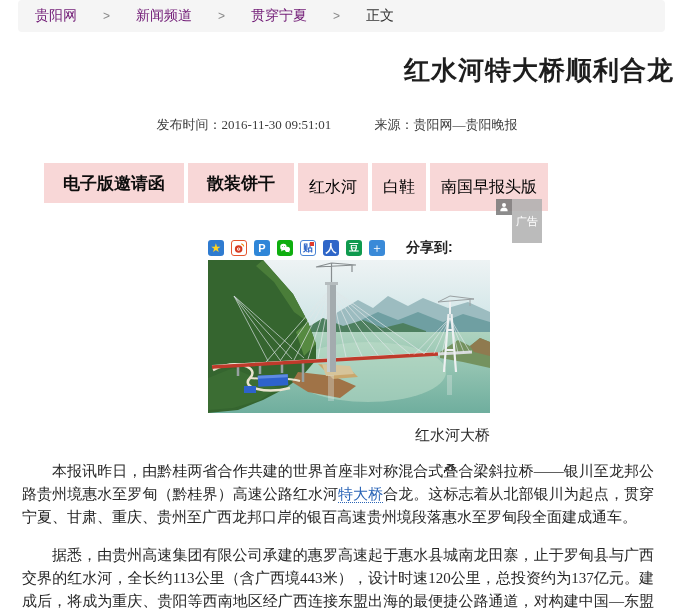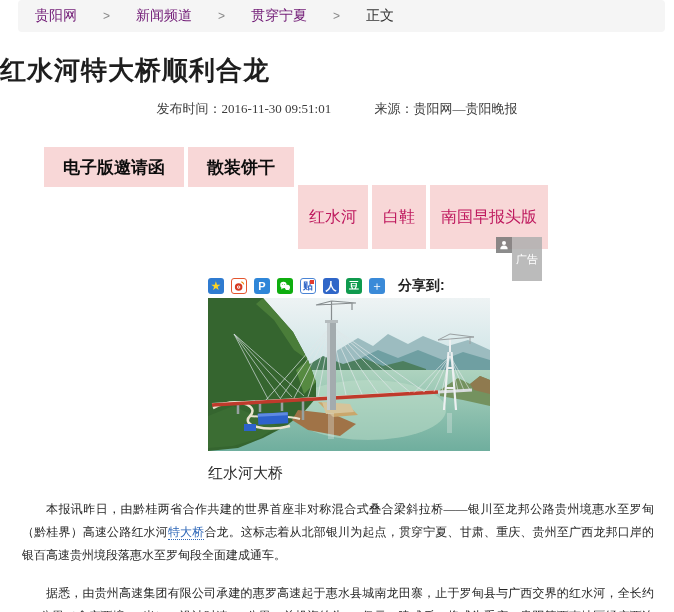--- a/index.html
+++ b/index.html
@@ -10,38 +10,38 @@
   
   .crumb{
     margin-left:18px;width:647px;height:32px;background:#f5f5f5;border-radius:4px;
     display:flex;align-items:center;gap:26px;padding-left:17px;box-sizing:border-box;
     font-size:14px;color:#333;
   }
   .crumb a{color:#701a75;text-decoration:none;cursor:pointer;}
   .crumb .sep{color:#8a8a8a;font-size:12px;font-family:"Liberation Sans",sans-serif;}
   
   .title{
-    margin:24px 0 0 0;text-align:left;font-size:26px;font-weight:700;color:#1e1e1e;
+    margin:24px 0 0 0;text-align:right;font-size:26px;font-weight:700;color:#1e1e1e;
     letter-spacing:1px;line-height:30px;
   }
   .meta{
-    margin-top:14px;text-align:center;font-size:13px;color:#3c3c3c;
+    margin-top:30px;text-align:center;font-size:13px;color:#3c3c3c;
   }
   .meta span{margin:0 20px;}
   
   .tags{
     position:relative;margin:29px 0 0 44px;display:flex;gap:4px;align-items:stretch;
     font-family:"Liberation Sans","DejaVu Sans",sans-serif;width:fit-content;
   }
   .tag{
     background:#f8d7d7;height:40px;display:flex;align-items:center;justify-content:center;
     text-decoration:none;cursor:pointer;white-space:nowrap;text-align:right;
   }
   .tag.strong{font-weight:700;font-size:17px;color:#0d0d0d;padding:0 19px;}
-  .tag.soft{font-weight:400;font-size:16px;color:#be185d;padding:12px 11px;margin-top:38px;}
+  .tag.soft{font-weight:400;font-size:16px;color:#000000;padding:4px 11px;}
   .ad-badge{
     position:absolute;right:6px;bottom:-4px;height:16px;display:flex;cursor:pointer;
   }
   .ad-ico{
     width:16px;height:16px;background:rgba(120,120,120,.85);display:flex;
     align-items:center;justify-content:center;
   }
   .ad-txt{
     height:16px;line-height:16px;padding:14px 4px;background:rgba(175,175,175,.85);
     color:#fff;font-size:11px;font-family:"Liberation Sans",sans-serif;
@@ -58,28 +58,28 @@
   }
   .i-qzone{background:#2f7bd0;color:#ffd321;font-size:12px;}
   .i-weibo{background:#fff;border:1px solid #e4552e;}
   .i-pengyou{background:#2f86d8;}
   .i-wechat{background:#0fae0f;}
   .i-tieba{background:#fff;border:1px solid #4a84d4;color:#2f66c8;font-size:10px;position:relative;}
   .i-tieba::after{content:"";position:absolute;top:1px;right:1px;width:4px;height:4px;background:#e23b2e;}
   .i-renren{background:#2f66c8;}
   .i-douban{background:#0f9a4e;font-size:10px;}
   .i-more{background:#3a8ad8;font-size:12px;font-weight:400;}
-  .share-label{margin-left:6px;font-size:14px;font-weight:700;color:#222;}
+  .share-label{margin-left:14px;font-size:14px;font-weight:700;color:#222;}
   
   figure{margin:4px 0 0 208px;width:282px;}
   .photo{width:282px;height:153px;display:block;}
-  figcaption{margin-top:13px;text-align:left;font-size:15px;color:#2b2b2b;}
+  figcaption{margin-top:13px;text-align:right;font-size:15px;color:#2b2b2b;}
   
   .body-p{
-    margin:15px 20px 0 22px;font-size:12px;line-height:23px;color:#272727;
+    margin:15px 20px 0 22px;font-size:15px;line-height:23px;color:#272727;
     text-indent:2em;text-align:justify;
   }
   .inlink{color:#2b65b7;text-decoration:none;border-bottom:1px dotted #2b65b7;cursor:pointer;}
 </style>
 </head>
 <body>
 
 <div class="page">
 
   <nav class="crumb">

